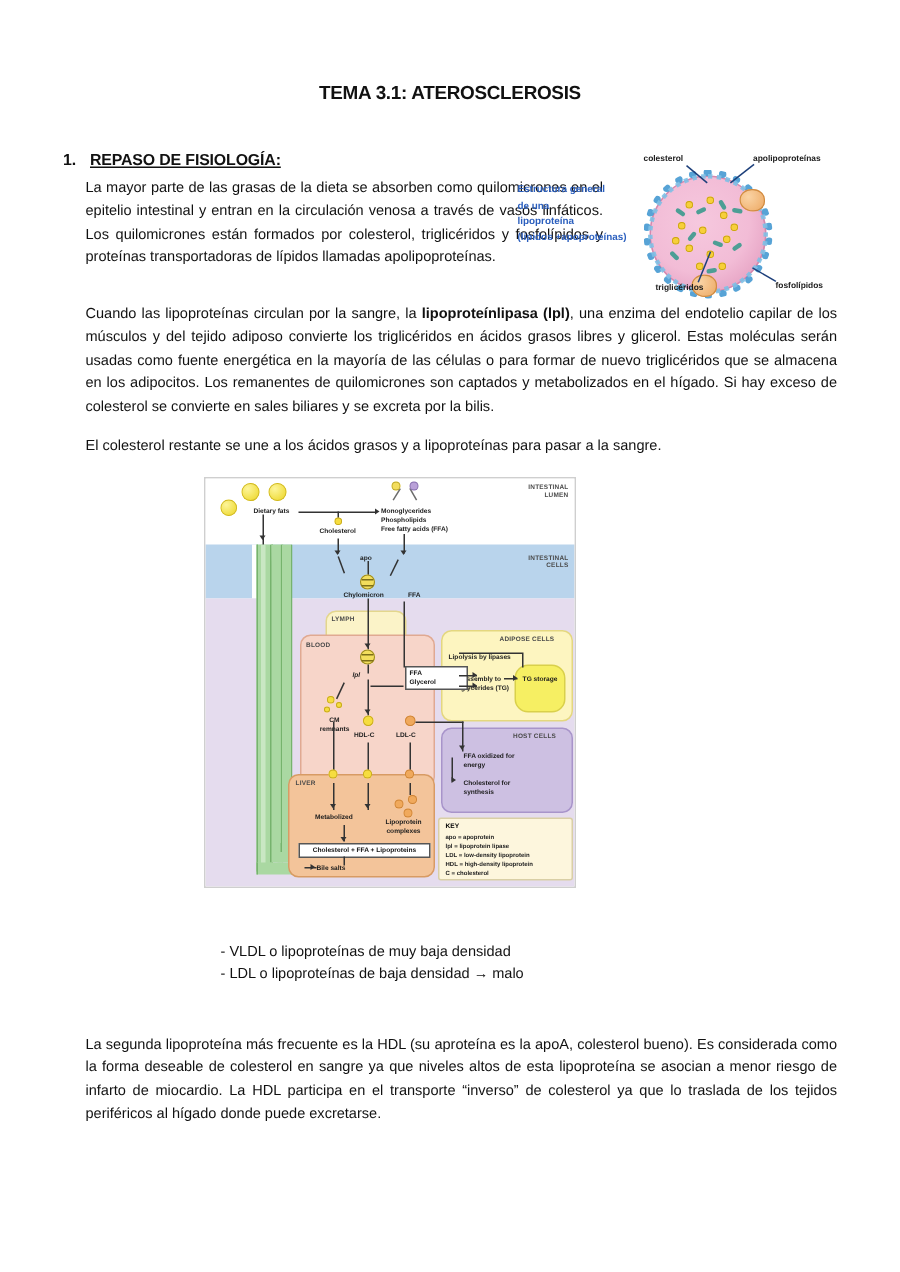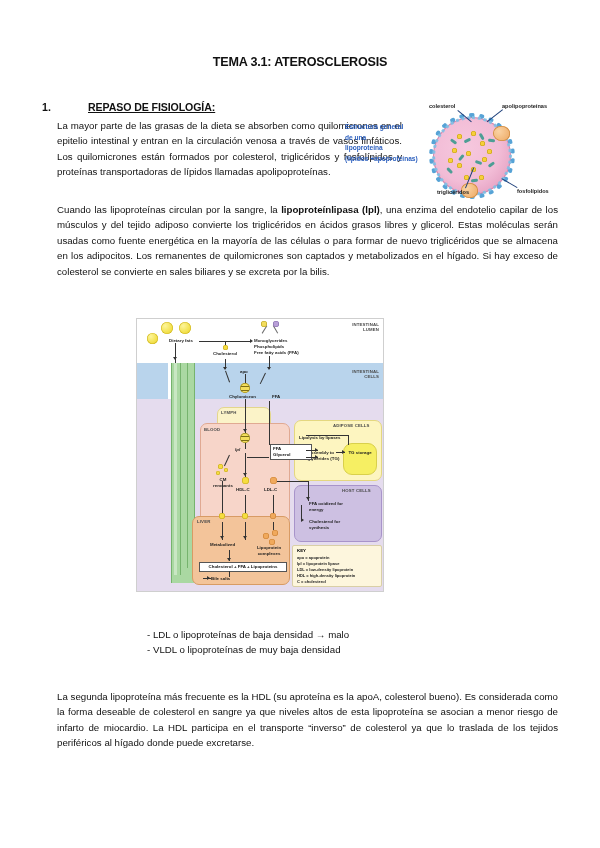--- a/index.html
+++ b/index.html
@@ -38,21 +38,20 @@
   }
   .section-num{
     display:inline-block;
     font-weight:bold;
     width:18px;
   }
   .section-title{
     font-weight:bold;
     text-decoration:underline;
     letter-spacing:-0.1px;
-    margin-left:28px;
   }
 
   
   .para{
     position:absolute;
     color:#111;
     font-size:9.7px;
     line-height:15.4px;
     text-align:justify;
     text-justify:inter-word;
@@ -278,25 +277,26 @@
     <div class="doc-title">TEMA 3.1: ATEROSCLEROSIS</div>
 
     <div class="section-head">
       <span class="section-num">1.</span><span class="section-title">REPASO DE FISIOLOGÍA:</span>
     </div>
 
     <div class="para p1">La mayor parte de las grasas de la dieta se absorben como quilomicrones en el epitelio intestinal y entran en la circulación venosa a través de vasos linfáticos. Los quilomicrones están formados por colesterol, triglicéridos y fosfolípidos y proteínas transportadoras de lípidos llamadas apolipoproteínas.</div>
 
     <div class="para p2"><span>Cuando las lipoproteínas circulan por la sangre, la </span><b class="strong">lipoproteínlipasa (lpl)</b><span>, una enzima del endotelio capilar de los músculos y del tejido adiposo convierte los triglicéridos en ácidos grasos libres y glicerol. Estas moléculas serán usadas como fuente energética en la mayoría de las células o para formar de nuevo triglicéridos que se almacena en los adipocitos. Los remanentes de quilomicrones son captados y metabolizados en el hígado. Si hay exceso de colesterol se convierte en sales biliares y se excreta por la bilis.</span></div>
 
+    <div class="para p3">El colesterol restante se une a los ácidos grasos y a lipoproteínas para pasar a la sangre.</div>
 
 
     <div class="bullets">
+      <div class="bullet">- VLDL o lipoproteínas de muy baja densidad</div>
       <div class="bullet">- LDL o lipoproteínas de baja densidad → malo</div>
-      <div class="bullet">- VLDL o lipoproteínas de muy baja densidad</div>
     </div>
 
     <div class="para p5">La segunda lipoproteína más frecuente es la HDL (su aproteína es la apoA, colesterol bueno). Es considerada como la forma deseable de colesterol en sangre ya que niveles altos de esta lipoproteína se asocian a menor riesgo de infarto de miocardio. La HDL participa en el transporte “inverso” de colesterol ya que lo traslada de los tejidos periféricos al hígado donde puede excretarse.</div>
   </div>
 
   <div class="lipo-fig">
 
     <div class="lipo-caption">
       <div>Estructura general</div>
       <div>de una</div>

